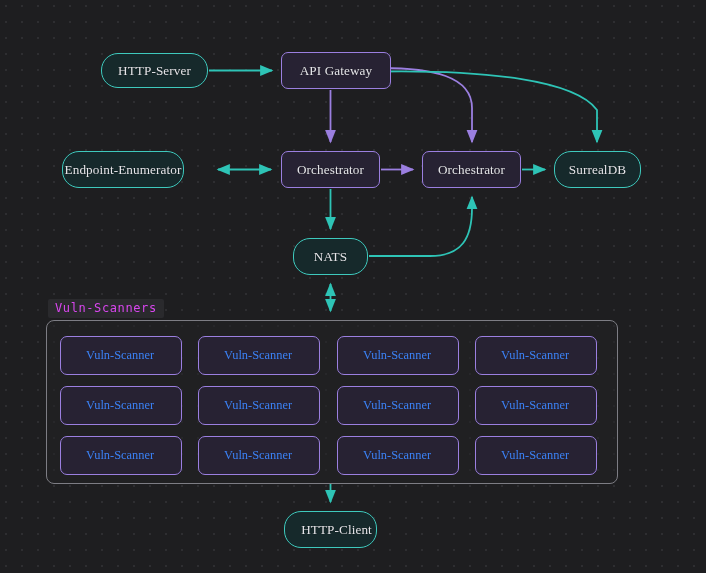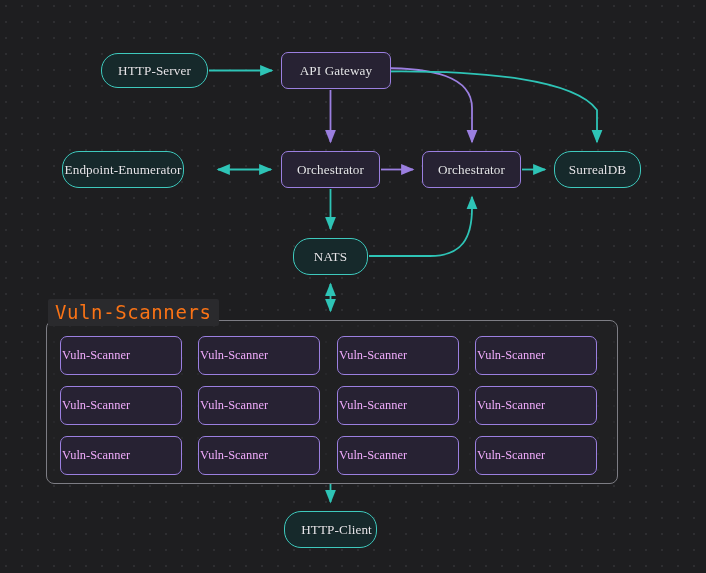--- a/index.html
+++ b/index.html
@@ -54,41 +54,41 @@
     position: absolute;
     box-sizing: border-box;
     border: 1.3px solid #7d7d84;
     border-radius: 8px;
     background: rgba(34,34,37,0.55);
     z-index: 1;
   }
   .cluster-label {
     position: absolute;
     font-family: "DejaVu Sans Mono", "Liberation Mono", monospace;
-    font-size: 19px;
+    font-size: 12px;
     letter-spacing: 0.6px;
-    color: #f97316;
+    color: #d946ef;
     background: #2a2a2d;
     padding: 2px 7px 3px 7px;
     border-radius: 2px;
     z-index: 4;
     white-space: nowrap;
   }
   .scanner {
     position: absolute;
     box-sizing: border-box;
     display: flex;
     align-items: center;
     border-radius: 7px;
     border: 1.4px solid #9b7fe0;
     background: #272233;
-    color: #f0abfc;
+    color: #3b82f6;
     font-family: "Liberation Serif", "DejaVu Serif", serif;
     font-size: 12.4px;
-    padding-left: 1px;
+    padding-left: 25px;
     z-index: 3;
   }
 </style>
 </head>
 <body>
 
 <div id="canvas">
 
   <svg id="edges" viewBox="0 0 706 573">
     <defs>

